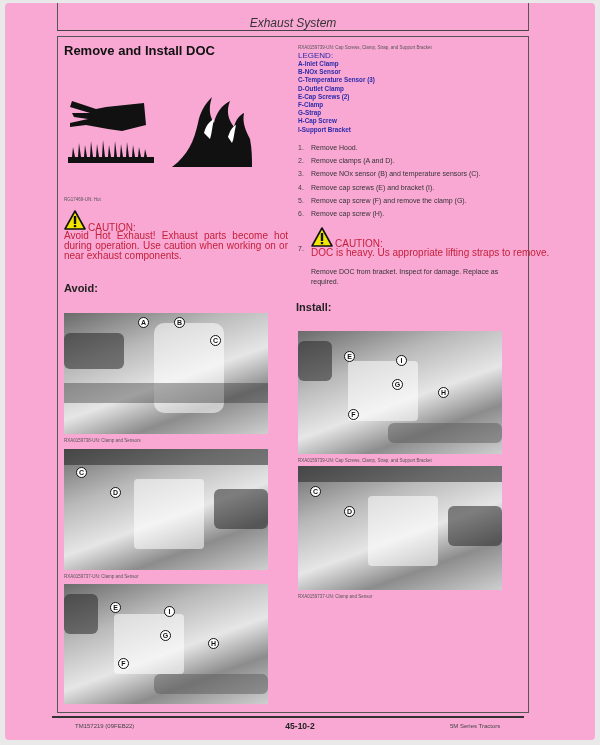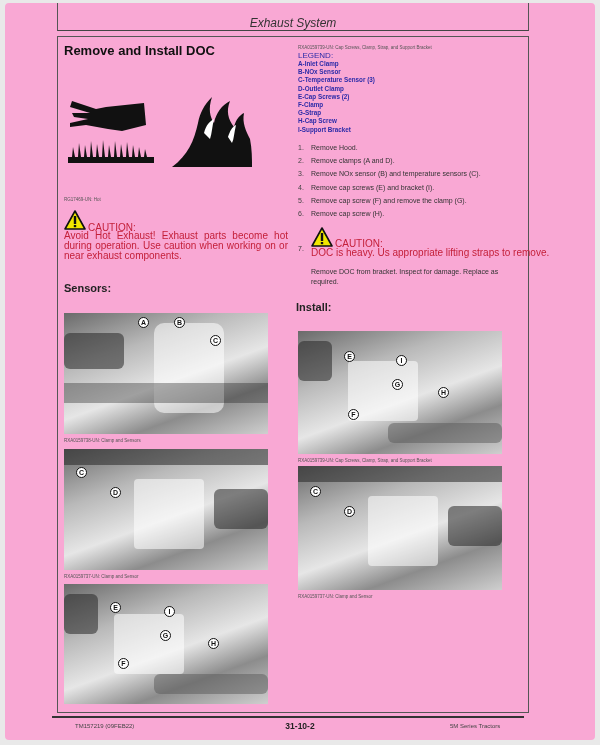--- a/index.html
+++ b/index.html
@@ -81,21 +81,21 @@
     <div class="abs tiny" style="left:6px; top:160px;">RG17469-UN: Hot</div>
 
     <svg class="abs warn-icon" style="left:6px; top:173px;" viewBox="0 0 22 20">
       <path d="M11 1 L21 19 L1 19 Z" fill="#f2e600" stroke="#111" stroke-width="1.6" stroke-linejoin="round"></path>
       <rect x="9.8" y="6" width="2.4" height="8" fill="#111"></rect>
       <rect x="9.8" y="15" width="2.4" height="2.2" fill="#111"></rect>
     </svg>
     <div class="abs caution-label" style="left:30px; top:185px;">CAUTION:</div>
     <div class="abs caution-text" style="left:6px; top:194px; width:224px;">Avoid Hot Exhaust! Exhaust parts become hot during operation. Use caution when working on or near exhaust components.</div>
 
-    <div class="abs h2" style="left:6px; top:245px;">Sensors:</div>
+    <div class="abs h2" style="left:6px; top:245px;">Avoid:</div>
 
     <div class="photo" style="left:6px; top:276px; width:204px; height:121px;">
       <div class="shade1" style="left:0; top:20px; width:60px; height:36px;"></div>
       <div class="shade2" style="left:90px; top:10px; width:70px; height:90px;"></div>
       <div class="shade1" style="left:0; top:70px; width:204px; height:20px; border-radius:0; background:rgba(30,30,30,0.35);"></div>
       <div class="callout" style="left:74px; top:4px;">A</div>
       <div class="callout" style="left:110px; top:4px;">B</div>
       <div class="callout" style="left:146px; top:22px;">C</div>
     </div>
     <div class="abs tiny" style="left:6px; top:401px;">RXA0159738-UN: Clamp and Sensors</div>
@@ -192,14 +192,14 @@
       <div class="callout" style="left:12px; top:20px;">C</div>
       <div class="callout" style="left:46px; top:40px;">D</div>
     </div>
     <div class="abs tiny" style="left:240px; top:557px;">RXA0159737-UN: Clamp and Sensor</div>
   </div>
 
 </div>
 
 <div class="footer-line"></div>
 <div class="footer-left">TM157219 (09FEB22)</div>
-<div class="footer-center">31-10-2</div>
+<div class="footer-center">45-10-2</div>
 <div class="footer-right">5M Series Tractors</div>
 
 </body></html>

